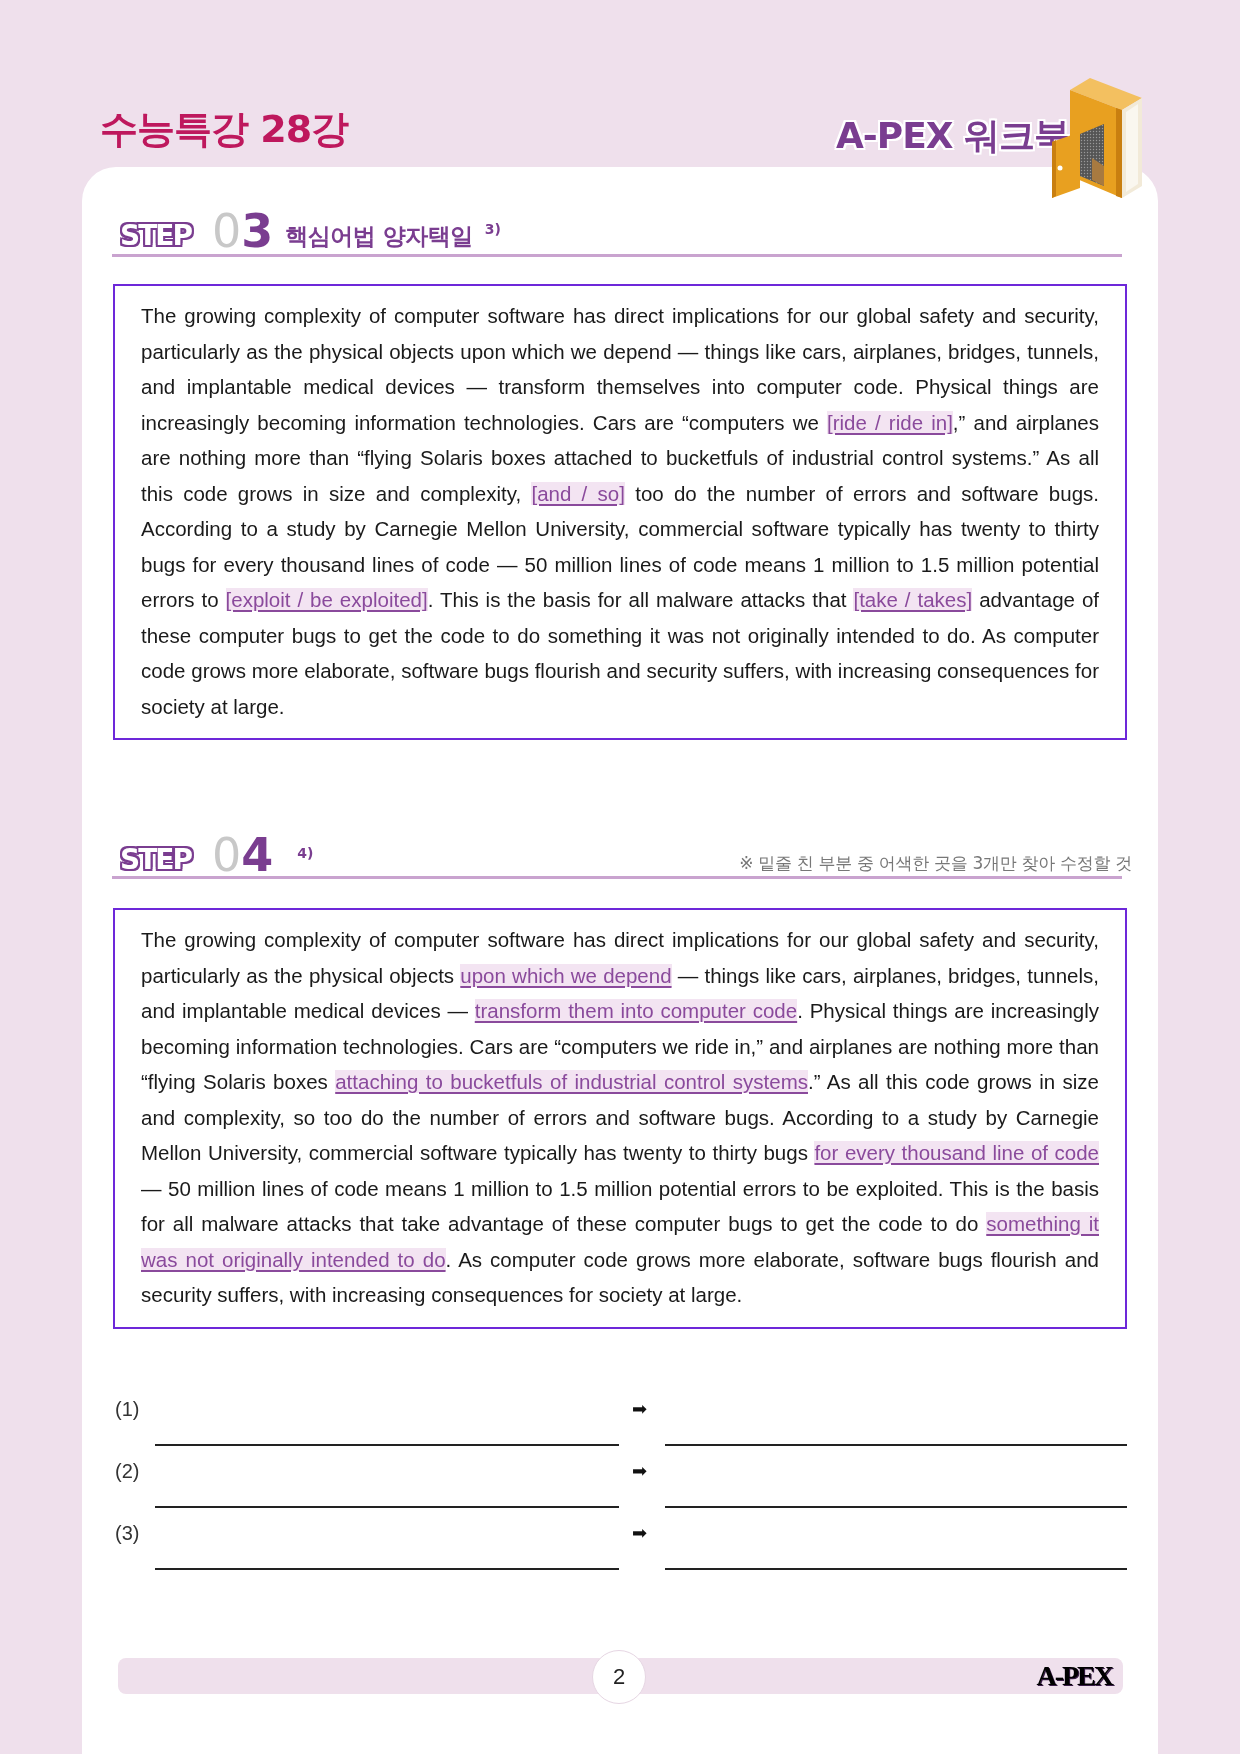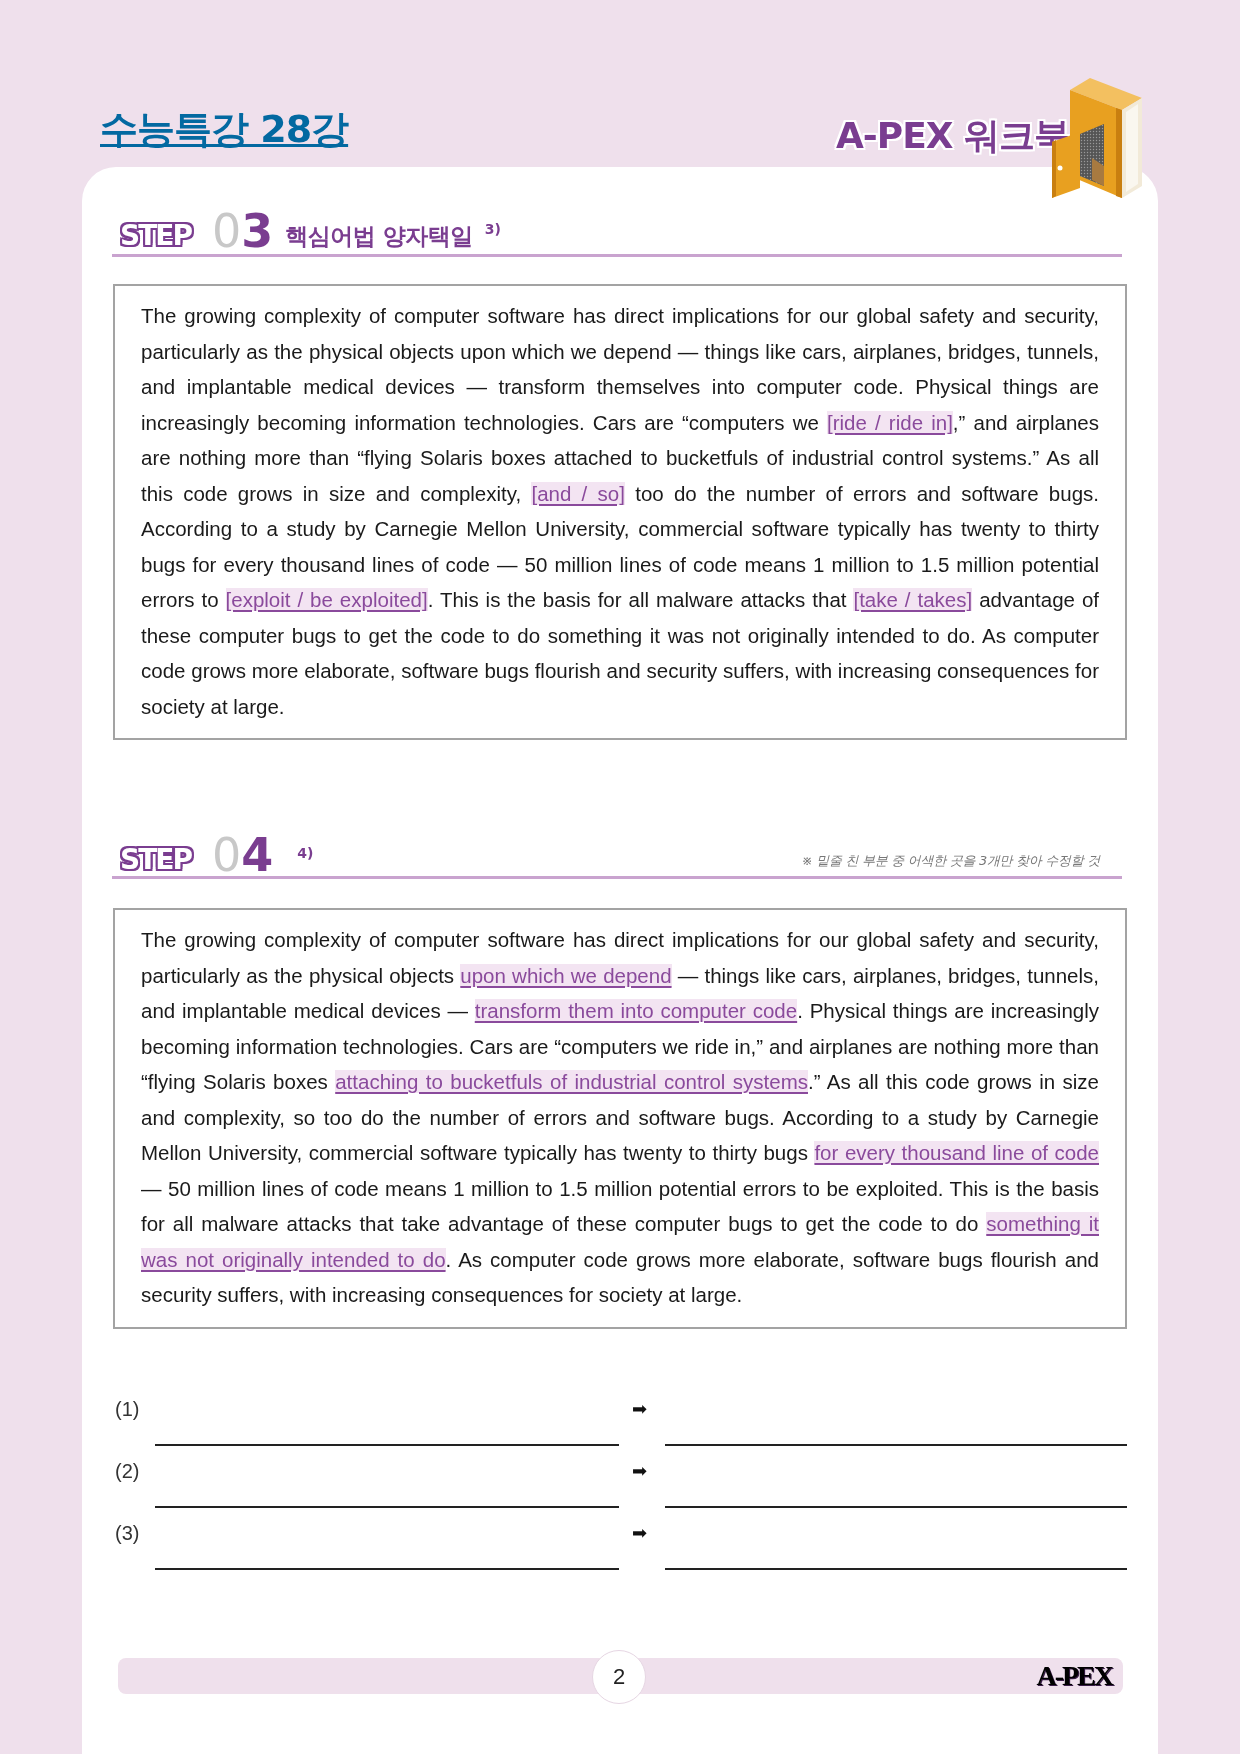--- a/index.html
+++ b/index.html
@@ -7,23 +7,22 @@
   body {
     background: #efe0ec;
     font-family: "Liberation Sans", sans-serif;
     position: relative;
     overflow: hidden;
     color: #1a1a1a;
   }
   .header-title {
     position: absolute; left: 100px; top: 104px;
     font-family: "DejaVu Sans", sans-serif;
-    font-weight: bold; font-size: 38px; color: #0369a1;
+    font-weight: bold; font-size: 38px; color: #be185d;
     letter-spacing: -1px;
-    text-decoration: underline;
   }
   .brand-label {
     position: absolute; left: 836px; top: 112px;
     font-family: "DejaVu Sans", sans-serif;
     font-weight: bold; font-size: 36px; color: #7a3d90;
     letter-spacing: -1px;
     text-shadow: 2px 0 #fff, -2px 0 #fff, 0 2px #fff, 0 -2px #fff, 2px 2px #fff, -2px -2px #fff, 2px -2px #fff, -2px 2px #fff;
   }
   .book-icon { position: absolute; left: 1050px; top: 76px; width: 96px; height: 126px; z-index: 3; }
   .panel {
@@ -36,25 +35,25 @@
     color: #fff; letter-spacing: -2px;
     text-shadow: 2px 0 #7a3d90, -2px 0 #7a3d90, 0 2px #7a3d90, 0 -2px #7a3d90, 2px 2px #7a3d90, -2px -2px #7a3d90, 2px -2px #7a3d90, -2px 2px #7a3d90;
     line-height: 36px; margin-right: 21px;
   }
   .step-num-0 { font-family: "DejaVu Sans", sans-serif; font-size: 46px; color: #c8c8c8; line-height: 46px; }
   .step-num-n { font-family: "DejaVu Sans", sans-serif; font-weight: bold; font-size: 46px; color: #7a3d90; line-height: 46px; margin-right: 12px; }
   .step-title { font-family: "DejaVu Sans", sans-serif; font-weight: bold; font-size: 23px; color: #7a3d90; line-height: 36px; letter-spacing: -0.5px; }
   .step-sup { font-family: "DejaVu Sans", sans-serif; font-weight: bold; font-size: 14px; color: #7a3d90; margin-left: 12px; line-height: 30px; align-self: flex-start; padding-top: 6px; }
   .step-rule { position: absolute; left: 112px; width: 1010px; height: 3px; background: #c9a3cf; }
   .step-note {
-    position: absolute; right: 140px; font-family: "DejaVu Sans", sans-serif; font-style: italic;
-    font-size: 13px; color: #777; letter-spacing: -0.3px;
+    position: absolute; right: 108px; font-family: "DejaVu Sans", sans-serif; 
+    font-size: 17px; color: #777; letter-spacing: -0.3px;
   }
   .passage-box {
-    position: absolute; left: 113px; width: 1014px; border: 2px solid #a3a3a3;
+    position: absolute; left: 113px; width: 1014px; border: 2px solid #6d28d9;
     padding: 12px 26px 14px 26px; background: #fff;
   }
   .passage {
     font-family: "Liberation Sans", sans-serif; font-size: 20.5px; line-height: 35.5px;
     text-align: justify; color: #1a1a1a;
   }
   .hl {
     color: #8a4a9c; background: #f3e4f2; text-decoration: underline;
     text-decoration-color: #8a4a9c; text-underline-offset: 3px; text-decoration-thickness: 2px;
   }

